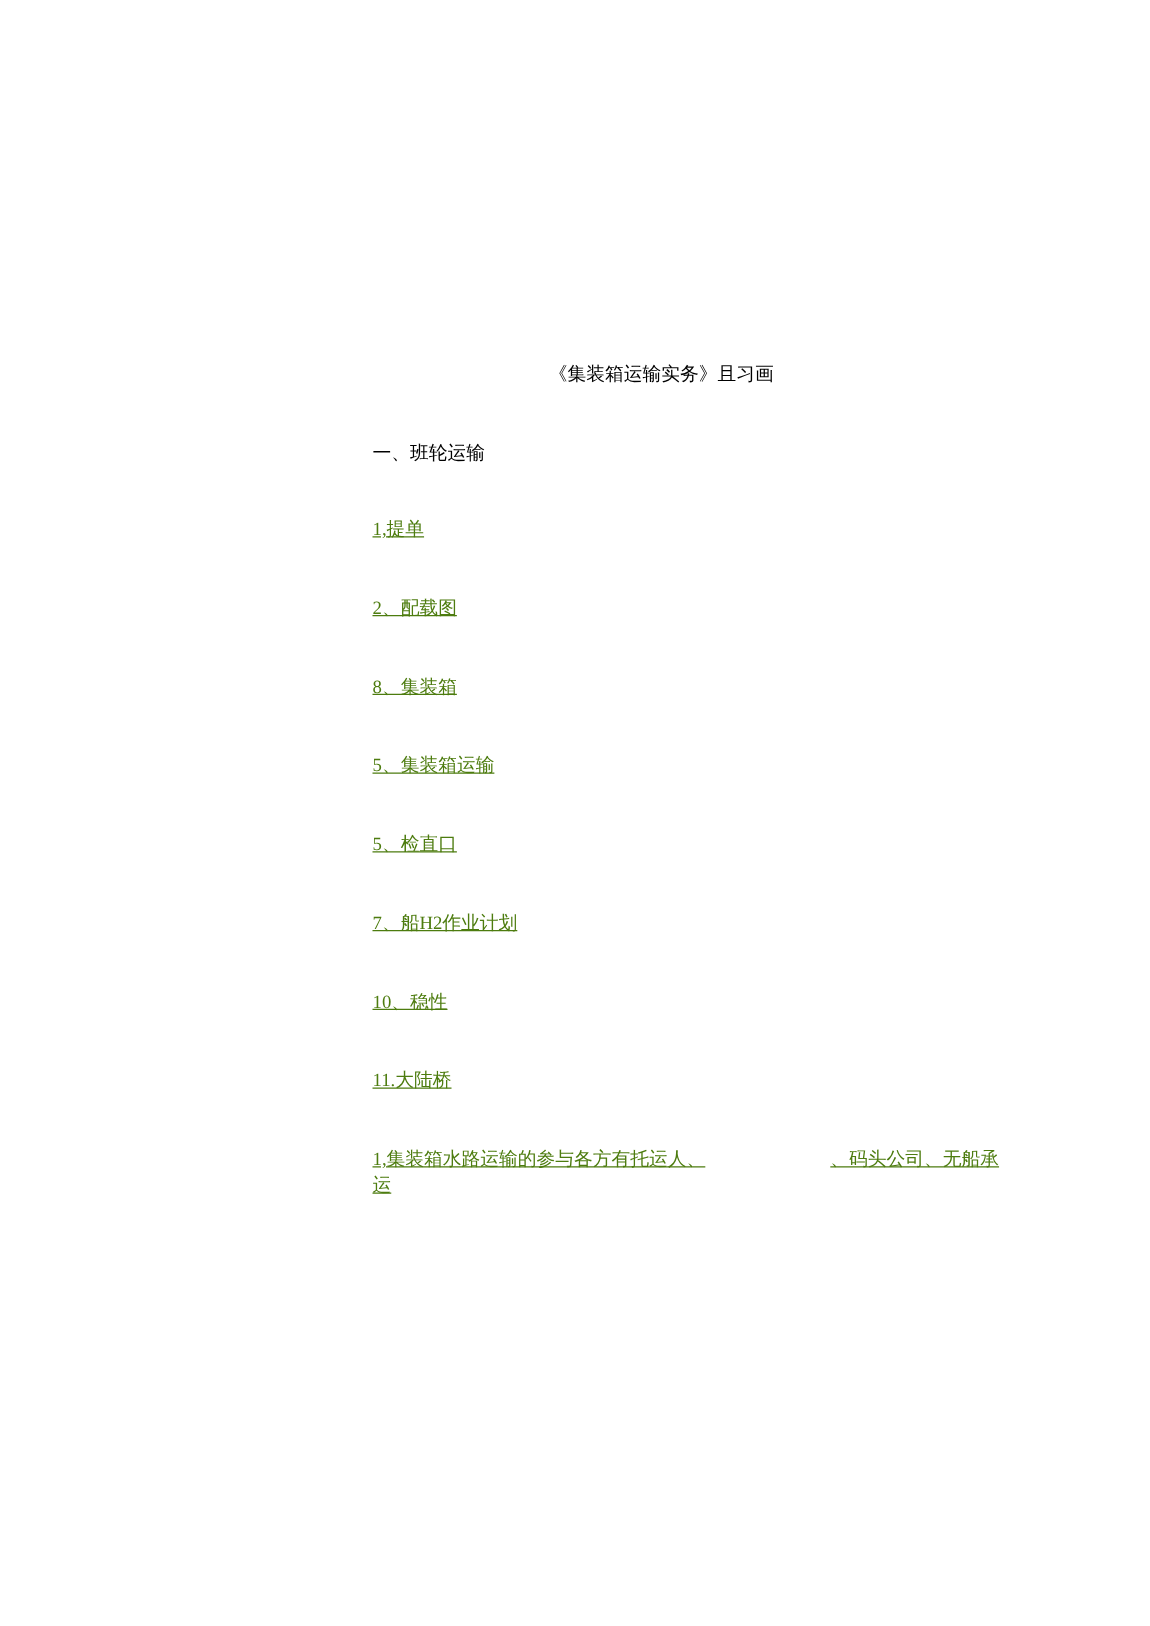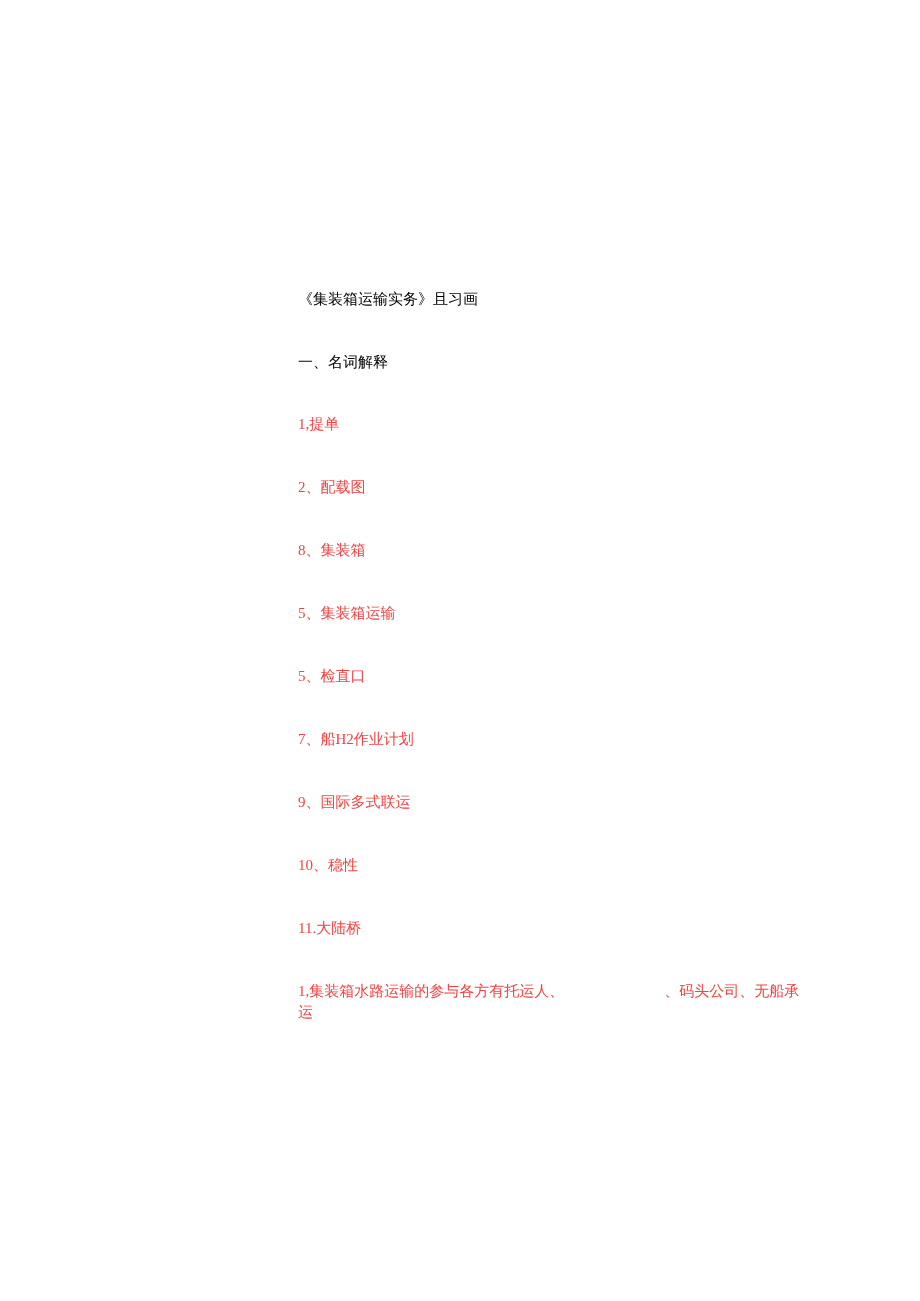--- a/index.html
+++ b/index.html
@@ -13,56 +13,57 @@
       width: 920px;
       height: 1301px;
       position: relative;
     }
     .page {
       padding-top: 290px;
       padding-left: 298px;
       padding-right: 120px;
     }
     .title {
+      text-align: center;
       font-size: 15px;
       color: #000;
       margin-bottom: 44px;
       padding-right: 40px;
     }
     .section-heading {
       font-size: 15px;
       color: #000;
       margin-bottom: 42px;
     }
     .list-item {
       font-size: 15px;
-      color: #ef4444;
+      color: #4d7c0f;
       margin-bottom: 42px;
       line-height: 1.4;
+      text-decoration: underline;
     }
     .fill-in {
       display: inline-block;
       min-width: 100px;
     }
   </style>
 </head>
 <body>
 
 <div class="page">
   <div class="title">《集装箱运输实务》且习画</div>
 
-  <div class="section-heading">一、名词解释</div>
+  <div class="section-heading">一、班轮运输</div>
 
   <div class="list-item">1,提单</div>
   <div class="list-item">2、配载图</div>
   <div class="list-item">8、集装箱</div>
   <div class="list-item">5、集装箱运输</div>
   <div class="list-item">5、检直口</div>
   <div class="list-item">7、船H2作业计划</div>
-  <div class="list-item">9、国际多式联运</div>
   <div class="list-item">10、稳性</div>
   <div class="list-item">11.大陆桥</div>
 
 
   <div class="list-item">
     <span>1,集装箱水路运输的参与各方有托运人、</span><span class="fill-in"></span><span>、码头公司、无船承运</span>
   </div>
 </div>
 
 </body></html>

